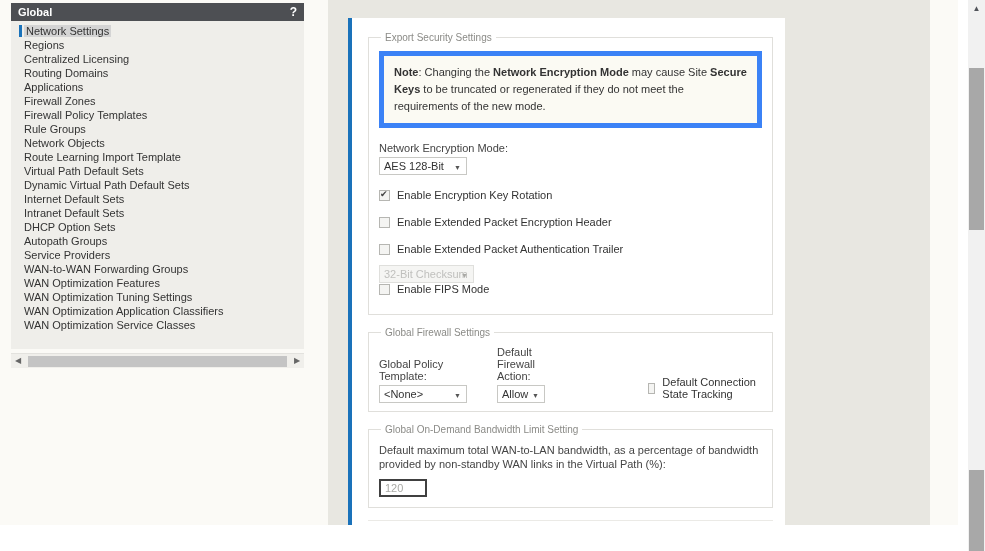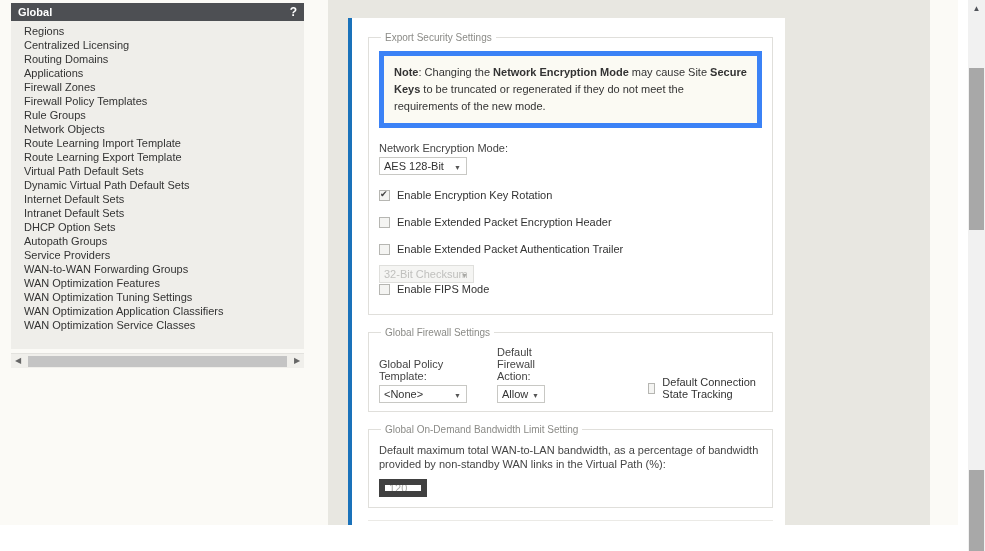--- a/index.html
+++ b/index.html
@@ -278,21 +278,21 @@
   .bw-text {
     font-size: 11px;
     color: #444444;
     line-height: 14px;
     margin-bottom: 8px;
   }
   input.ui-text {
     font-family: "Liberation Sans", sans-serif;
     font-size: 11px;
     color: #333333;
-    border: 6px solid #404040;
+    border: 2px solid #404040;
     background: #ffffff;
     height: 18px;
     width: 48px;
     padding: 1px 4px;
     box-sizing: border-box;
   }
   input.ui-text::placeholder { color: #a9a9a5; }
 
   
   #button-bar {
@@ -372,30 +372,30 @@
 <div id="app-shell">
 
   <div id="nav-pane">
 
     <div id="nav-header">
       <span class="nav-title">Global</span>
       <span class="help-icon">?</span>
     </div>
 
     <div id="nav-list">
+        <div class="nav-item selected"><span class="nav-label-inner">Network Settings</span></div>
         <div class="nav-item"><span class="nav-label-inner">Regions</span></div>
         <div class="nav-item"><span class="nav-label-inner">Centralized Licensing</span></div>
         <div class="nav-item"><span class="nav-label-inner">Routing Domains</span></div>
         <div class="nav-item"><span class="nav-label-inner">Applications</span></div>
         <div class="nav-item"><span class="nav-label-inner">Firewall Zones</span></div>
         <div class="nav-item"><span class="nav-label-inner">Firewall Policy Templates</span></div>
         <div class="nav-item"><span class="nav-label-inner">Rule Groups</span></div>
         <div class="nav-item"><span class="nav-label-inner">Network Objects</span></div>
         <div class="nav-item"><span class="nav-label-inner">Route Learning Import Template</span></div>
-        <div class="nav-item"><span class="nav-label-inner">Route Learning Export Template</span></div>
         <div class="nav-item"><span class="nav-label-inner">Virtual Path Default Sets</span></div>
         <div class="nav-item"><span class="nav-label-inner">Dynamic Virtual Path Default Sets</span></div>
         <div class="nav-item"><span class="nav-label-inner">Internet Default Sets</span></div>
         <div class="nav-item"><span class="nav-label-inner">Intranet Default Sets</span></div>
         <div class="nav-item"><span class="nav-label-inner">DHCP Option Sets</span></div>
         <div class="nav-item"><span class="nav-label-inner">Autopath Groups</span></div>
         <div class="nav-item"><span class="nav-label-inner">Service Providers</span></div>
         <div class="nav-item"><span class="nav-label-inner">WAN-to-WAN Forwarding Groups</span></div>
         <div class="nav-item"><span class="nav-label-inner">WAN Optimization Features</span></div>
         <div class="nav-item"><span class="nav-label-inner">WAN Optimization Tuning Settings</span></div>

